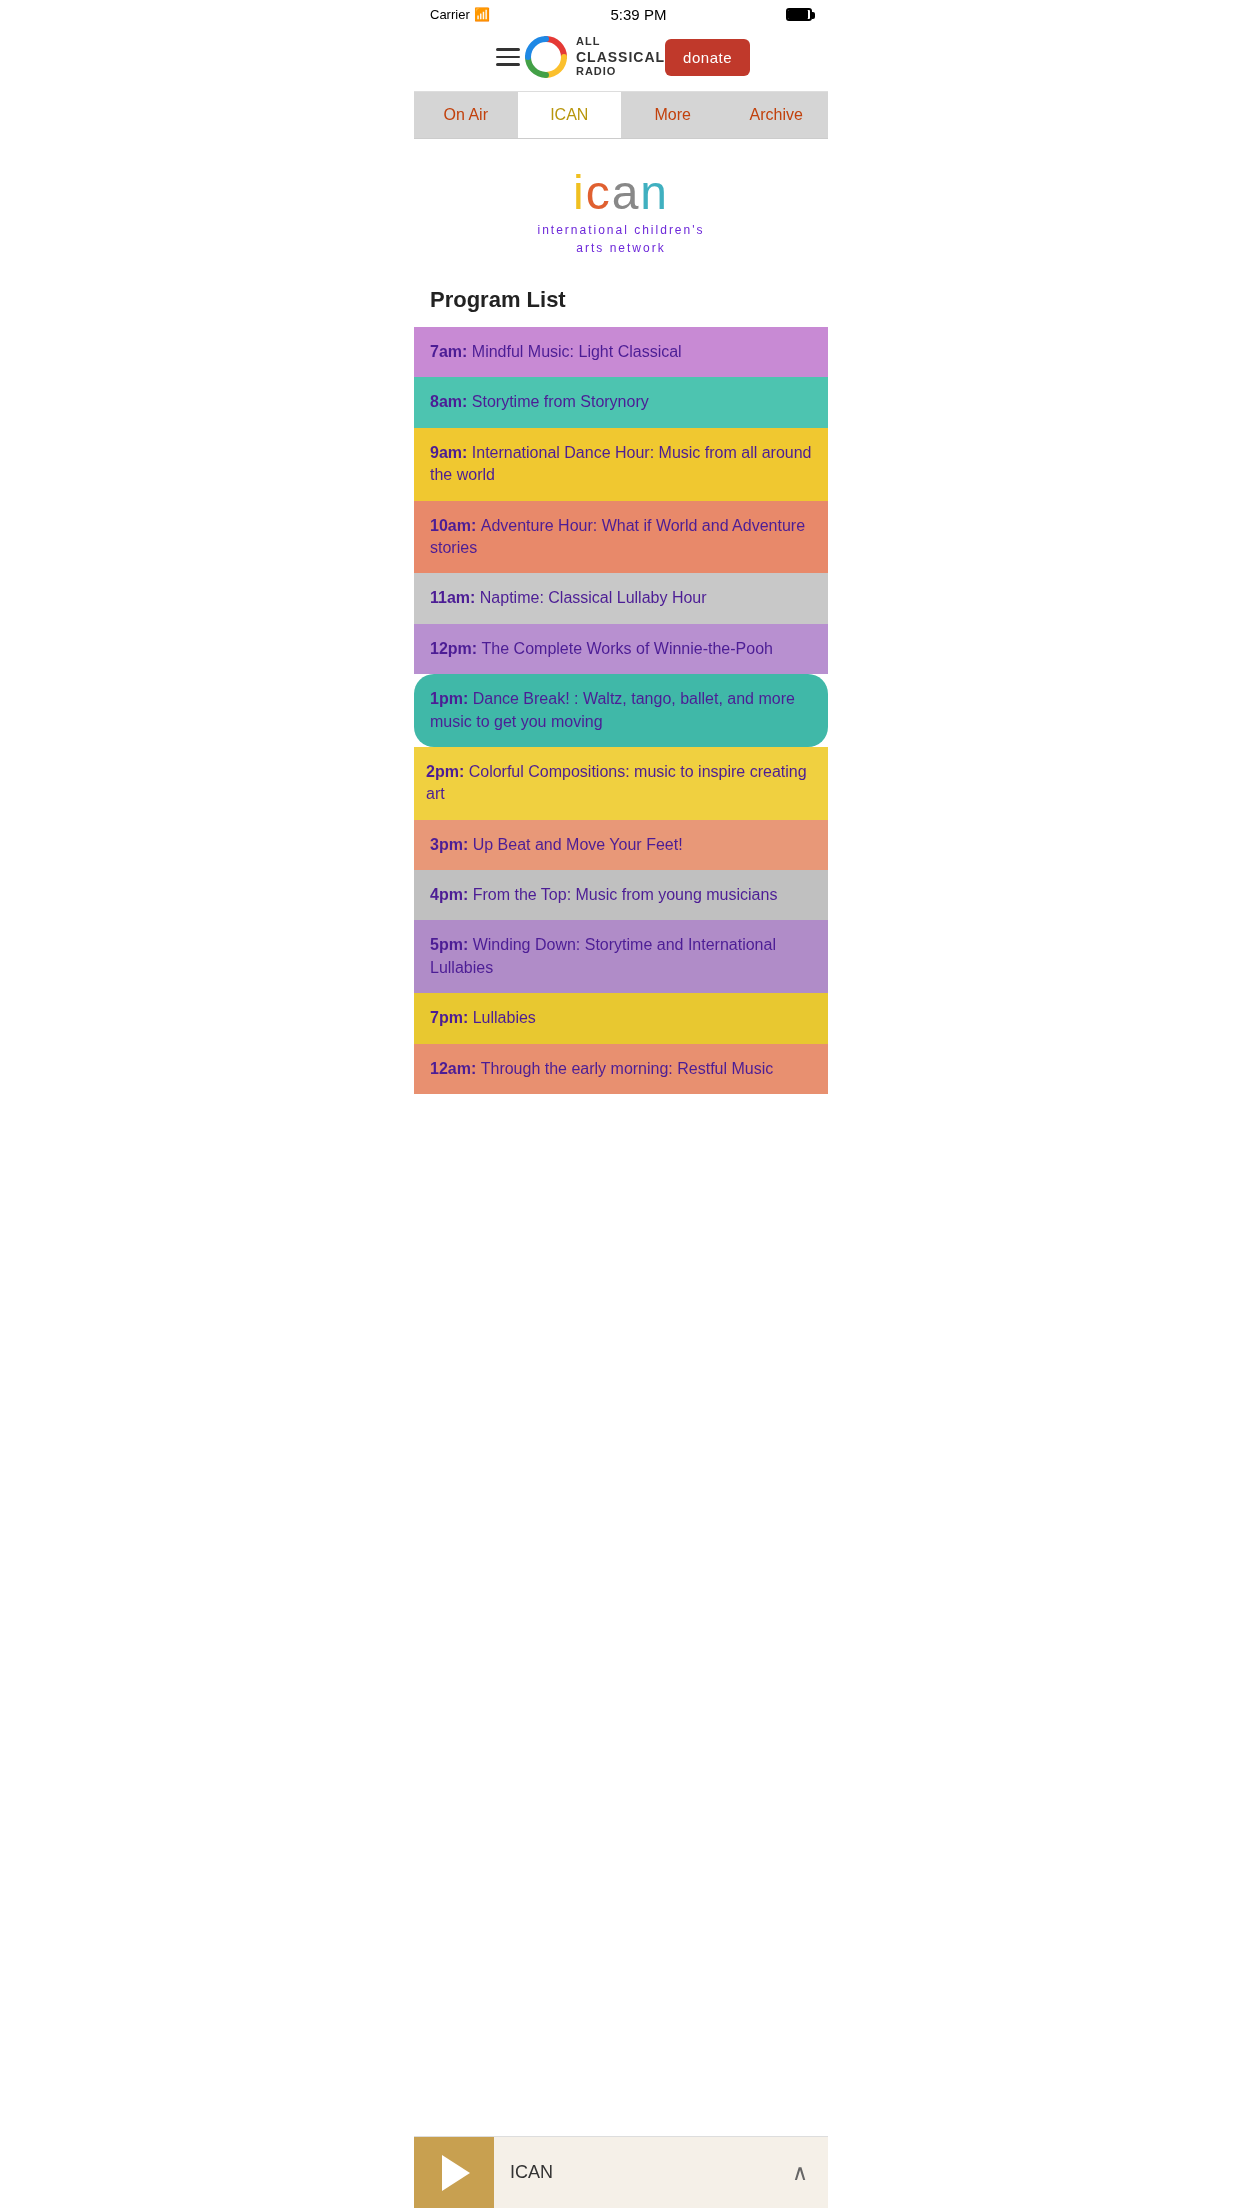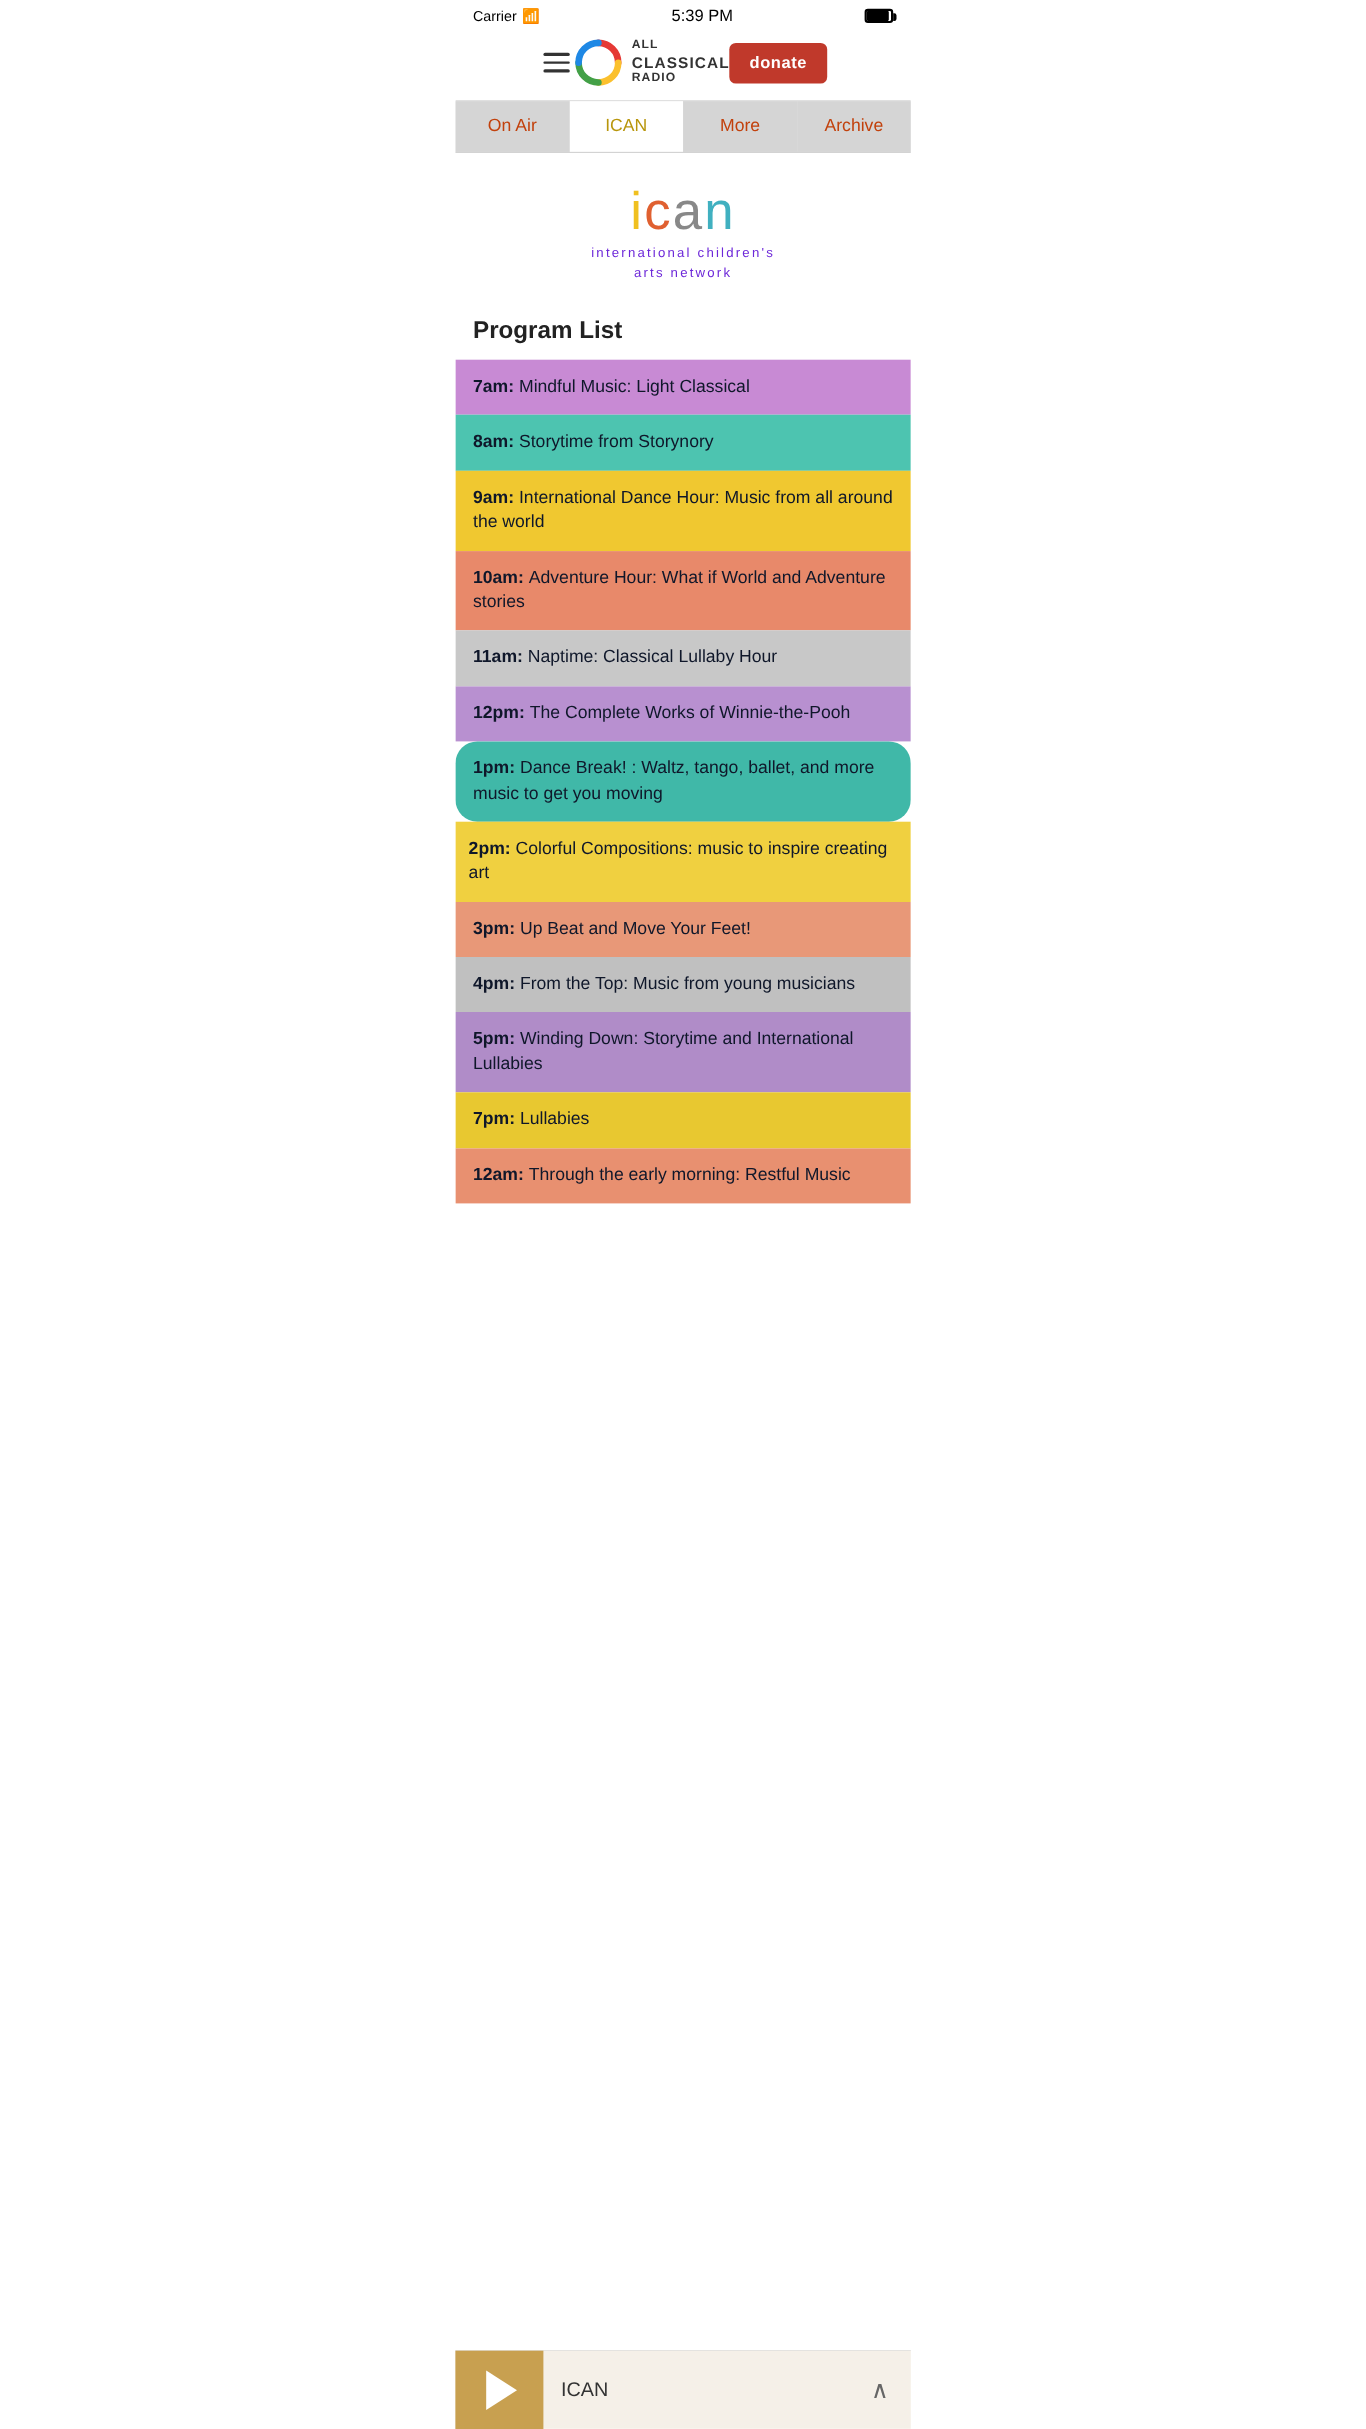--- a/index.html
+++ b/index.html
@@ -77,21 +77,21 @@
     .logo-text-all { font-size: 11px; font-weight: 700; color: #333; letter-spacing: 1px; }
     .logo-text-classical { font-size: 14px; font-weight: 700; color: #333; letter-spacing: 1px; }
     .logo-text-radio { font-size: 11px; font-weight: 700; color: #333; letter-spacing: 1px; }
     .donate-btn {
       background: #c0392b;
       color: #fff;
       border: none;
       border-radius: 6px;
       padding: 10px 18px;
       font-size: 15px;
-      font-weight: 700;
+      font-weight: 400;
       cursor: pointer;
       letter-spacing: 0.5px;
     }
 
     
     .header-divider {
       height: 1px;
       background: #ddd;
     }
 
@@ -149,21 +149,21 @@
     .program-list-title {
       font-size: 22px;
       font-weight: 700;
       color: #222;
       padding: 10px 16px 14px;
     }
 
     .program-item {
       padding: 14px 16px;
       font-size: 16px;
-      color: #0f172a;
+      color: #4c1d95;
       line-height: 1.4;
     }
     .program-item strong { font-weight: 700; }
 
     .bg-purple { background: #c88ad4; }
     .bg-teal { background: #4dc4b0; }
     .bg-yellow { background: #f0c830; }
     .bg-salmon { background: #e8896a; }
     .bg-gray { background: #c8c8c8; }
     .bg-light-purple { background: #b890d0; }

